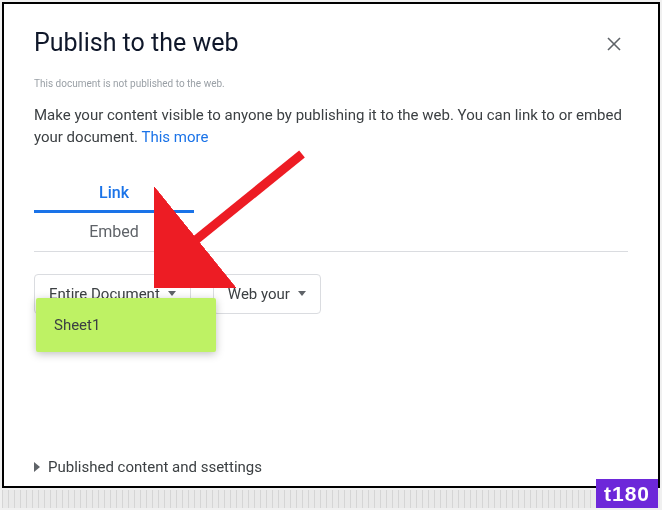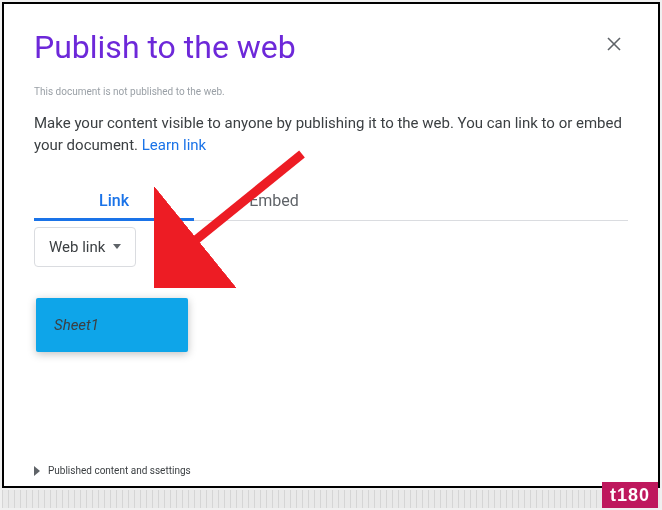--- a/index.html
+++ b/index.html
@@ -24,23 +24,23 @@
     padding: 22px 28px 0 28px;
     overflow: hidden;
   }
   .header-row {
     display: flex;
     justify-content: space-between;
     align-items: flex-start;
     margin-bottom: 20px;
   }
   .title {
-    font-size: 32px;
+    font-size: 25px;
     font-weight: 400;
-    color: #6d28d9;
+    color: #0f172a;
   }
   .close-btn {
     width: 28px; height: 28px;
     display: flex; align-items: center; justify-content: center;
     cursor: pointer;
     color: #5f6368;
     font-size: 18px;
     margin-top: 2px;
   }
   .not-published {
@@ -54,21 +54,22 @@
     line-height: 1.45;
     margin-bottom: 24px;
   }
   .learn-more {
     color: #1a73e8;
     cursor: pointer;
   }
   .tabs {
     display: flex;
     border-bottom: 1px solid #dadce0;
-    margin-bottom: 6px;
+    margin-bottom: 22px;
+    flex-direction: column;
   }
   .tab {
     width: 160px;
     text-align: center;
     padding: 10px 0;
     font-size: 16px;
     color: #5f6368;
     cursor: pointer;
     position: relative;
   }
@@ -103,42 +104,41 @@
   .caret {
     width: 0; height: 0;
     border-left: 4px solid transparent;
     border-right: 4px solid transparent;
     border-top: 5px solid #5f6368;
   }
   .dropdown-menu {
     position: absolute;
     top: 298px;
     left: 36px;
-    width: 152px;
-    background: #0ea5e9;
+    width: 180px;
+    background: #bef264;
     box-shadow: 0 2px 8px rgba(0,0,0,0.25);
     border-radius: 2px;
     padding: 8px 0;
     z-index: 10;
-    font-style: italic;
   }
   .menu-item {
     padding: 10px 18px;
     font-size: 15px;
     color: #3c4043;
     cursor: pointer;
   }
   .expander-row {
     position: absolute;
     left: 28px;
     bottom: 8px;
     display: flex;
     align-items: center;
     gap: 8px;
-    font-size: 10px;
+    font-size: 15px;
     color: #3c4043;
     cursor: pointer;
   }
   .expander-icon {
     width: 0; height: 0;
     border-top: 5px solid transparent;
     border-bottom: 5px solid transparent;
     border-left: 6px solid #5f6368;
   }
   .arrow-svg {
@@ -150,25 +150,25 @@
   }
   .bottom-strip {
     position: absolute;
     left: 2px; right: 2px; bottom: 2px;
     height: 18px;
     background: repeating-linear-gradient(90deg, #d5d5d5 0 1px, #e9e9e9 1px 6px);
   }
   .logo-badge {
     position: absolute;
     right: 4px; bottom: 2px;
-    background: #be185d;
+    background: #6d28d9;
     color: #fff;
     font-family: Arial, sans-serif;
     font-weight: 700;
-    font-size: 18px;
+    font-size: 21px;
     letter-spacing: 1px;
     padding: 3px 8px 2px 8px;
     z-index: 30;
   }
 </style>
 </head>
 <body>
 
 <div class="outer-border"></div>
 
@@ -180,31 +180,35 @@
       <svg width="16" height="16" viewBox="0 0 16 16">
         <line x1="2" y1="2" x2="14" y2="14" stroke="#5f6368" stroke-width="1.6"></line>
         <line x1="14" y1="2" x2="2" y2="14" stroke="#5f6368" stroke-width="1.6"></line>
       </svg>
     </div>
   </div>
 
   <div class="not-published">This document is not published to the web.</div>
 
   <div class="desc">
-    <span>Make your content visible to anyone by publishing it to the web. You can link to or embed your document. </span><span class="learn-more">Learn link</span>
+    <span>Make your content visible to anyone by publishing it to the web. You can link to or embed your document. </span><span class="learn-more">This more</span>
   </div>
 
   <div class="tabs">
     <div class="tab active">Link</div>
     <div class="tab">Embed</div>
   </div>
 
   <div class="controls-row">
     <div class="dropdown-btn">
-      <span>Web link</span>
+      <span>Entire Document</span>
+      <span class="caret"></span>
+    </div>
+    <div class="dropdown-btn">
+      <span>Web your</span>
       <span class="caret"></span>
     </div>
   </div>
 
   <div class="expander-row">
     <span class="expander-icon"></span>
     <span>Published content and ssettings</span>
   </div>
 
 </div>

